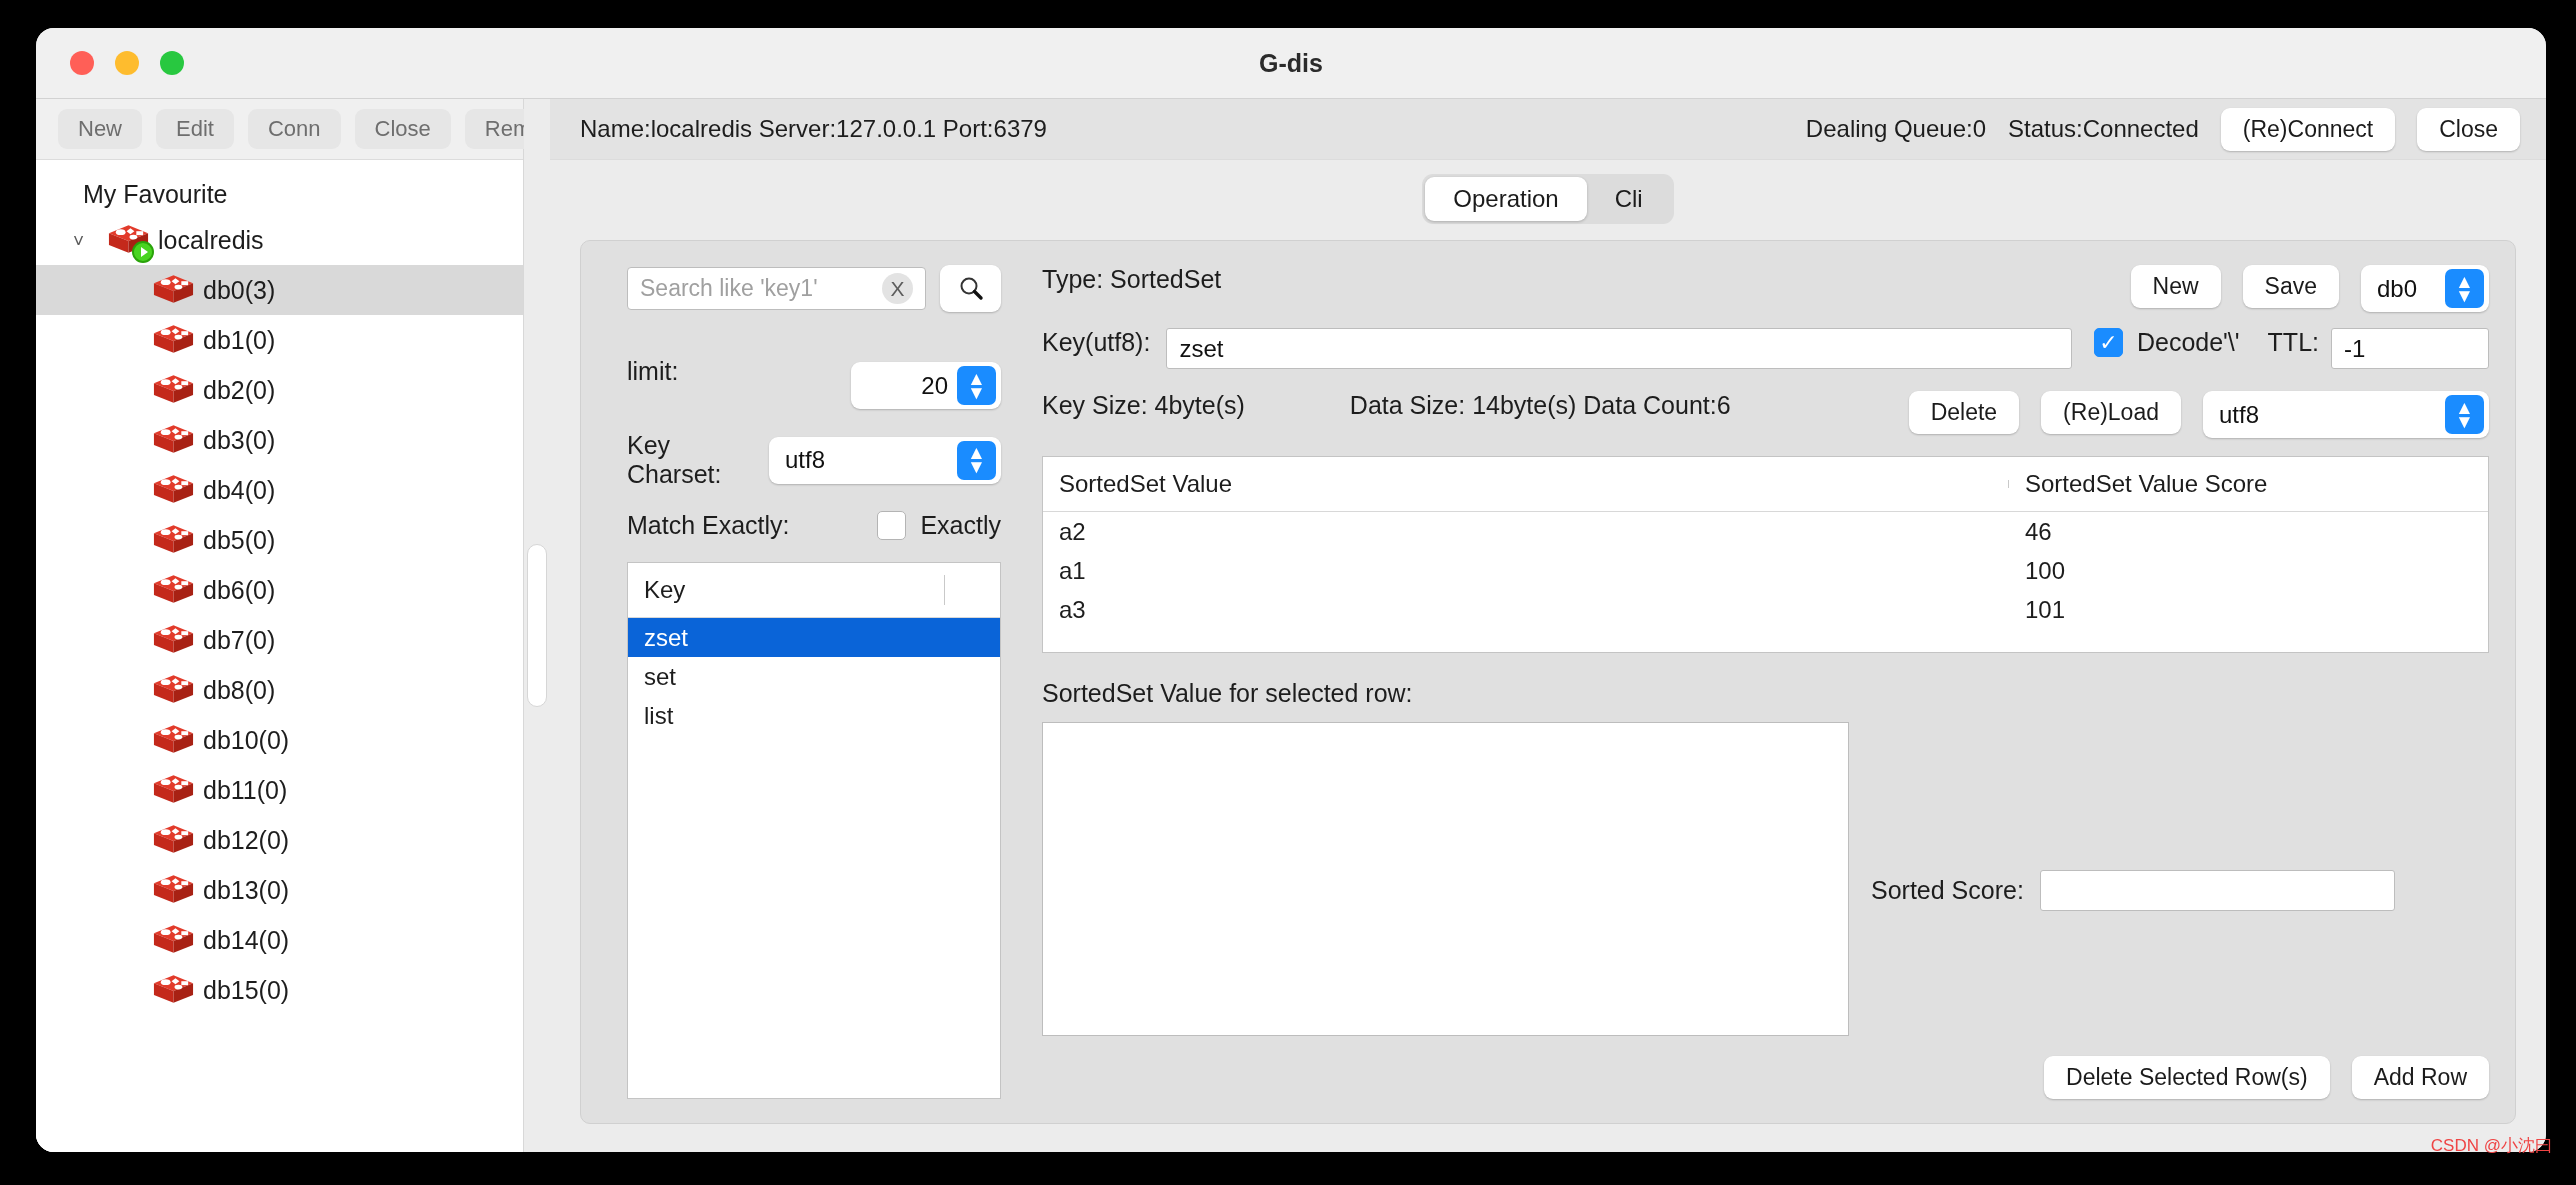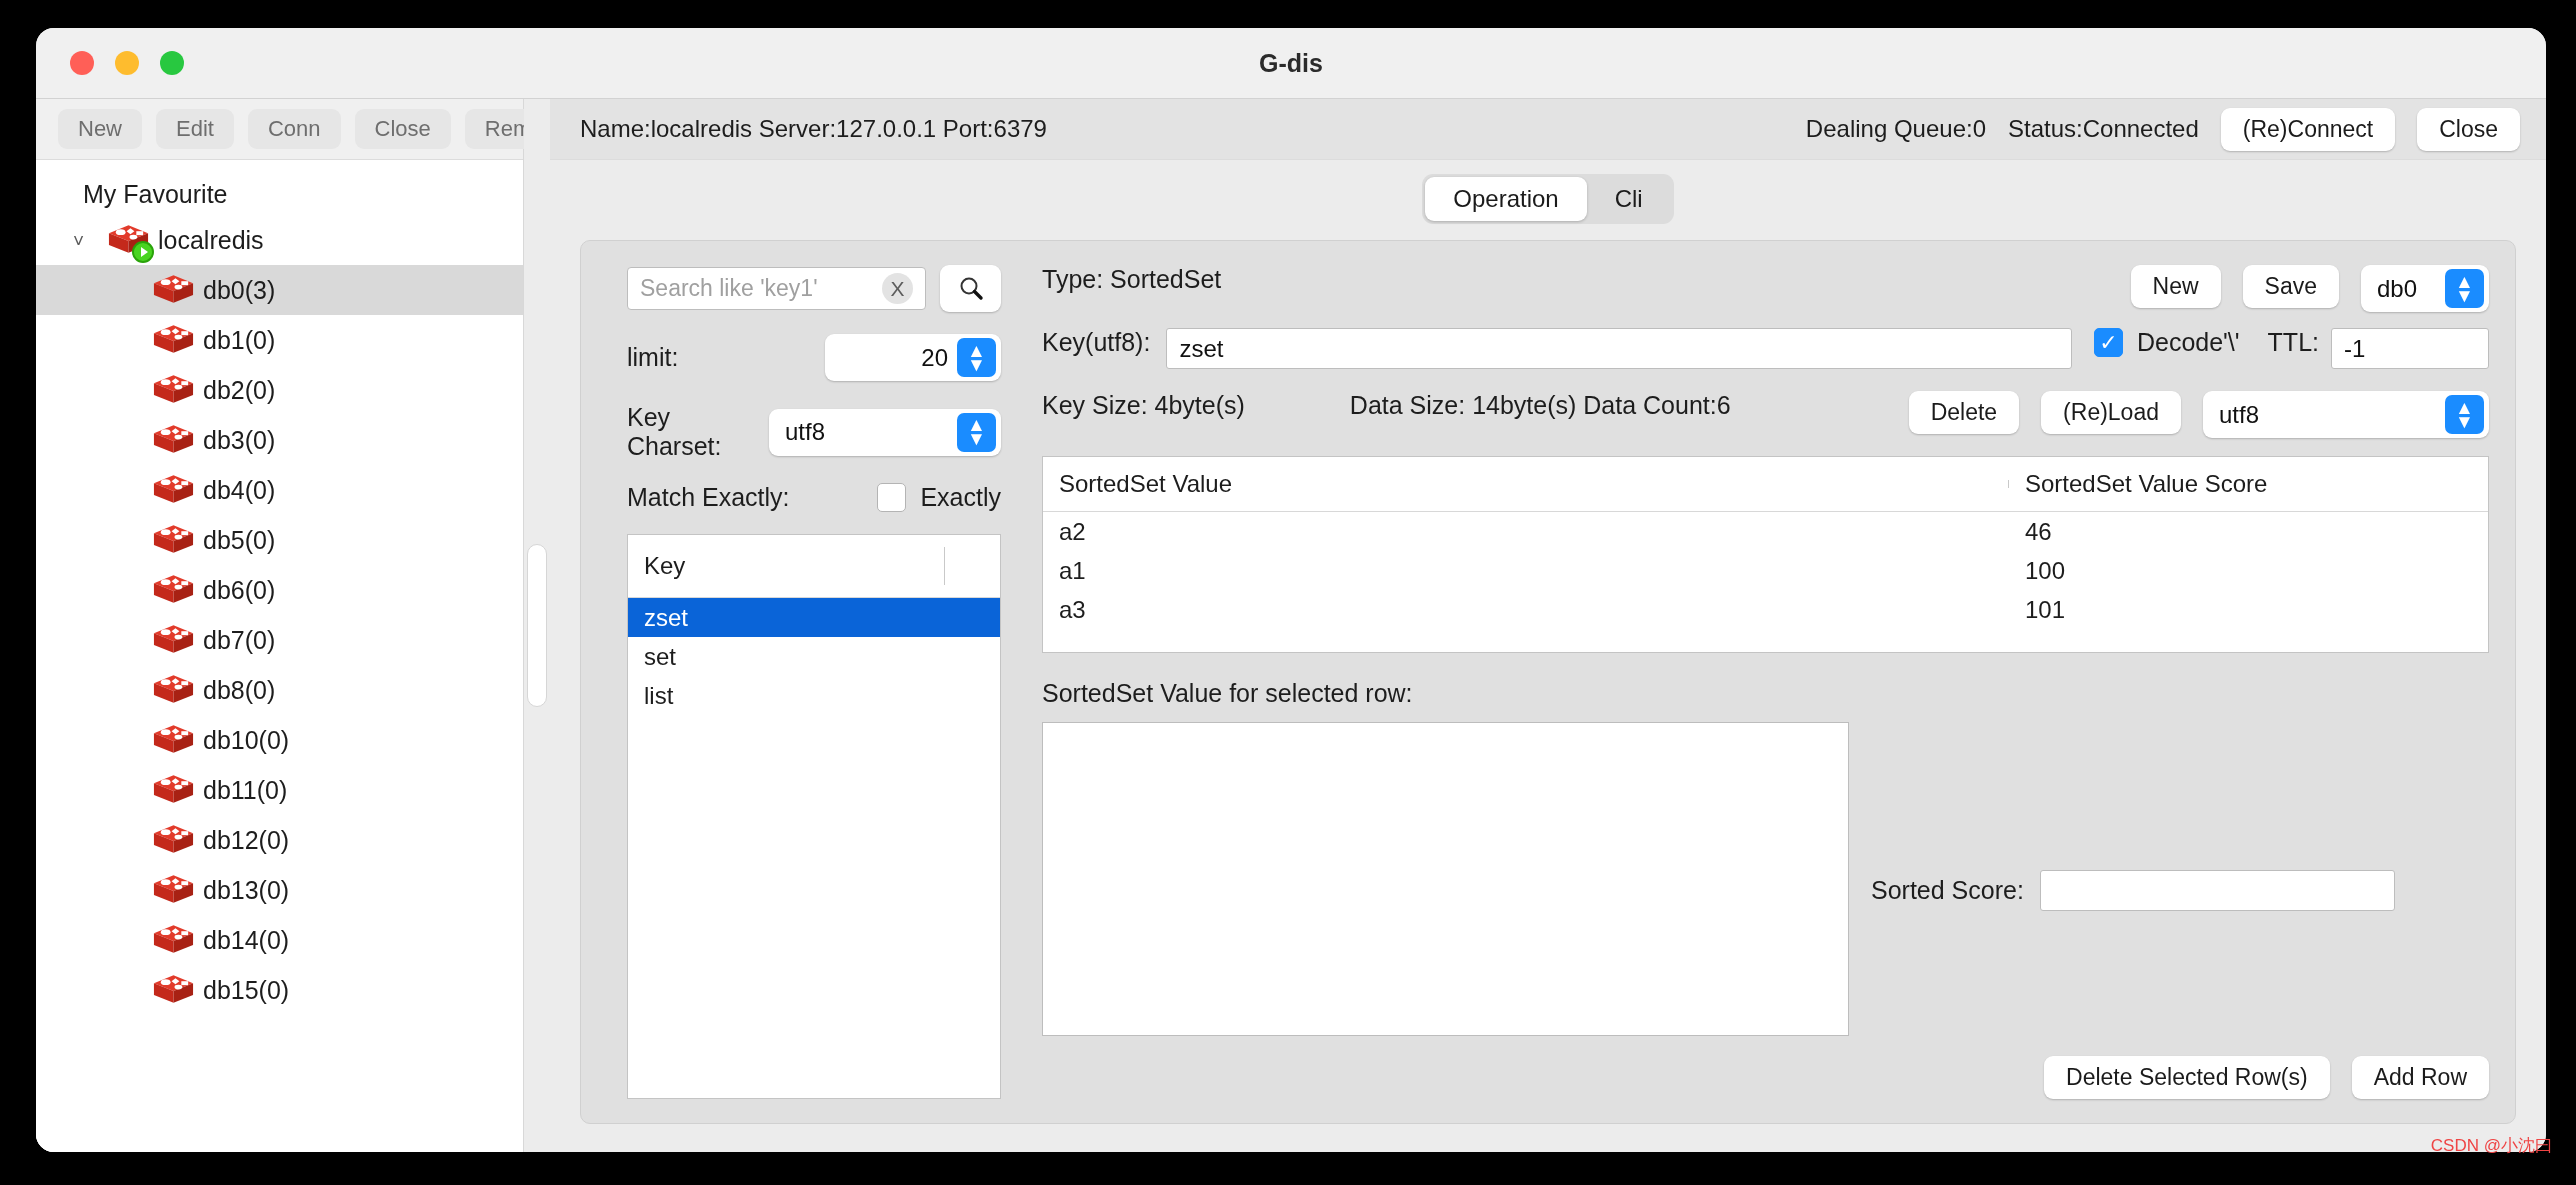--- a/index.html
+++ b/index.html
@@ -169,21 +169,21 @@
   .formrow { display: flex; align-items: center; margin-top: 22px; }
   .formlabel { font-size: 25px; color: #1d1d1d; }
   .spacer { flex: 1; }
   .stepper, .select {
     height: 47px; background: #ffffff; border-radius: 9px;
     box-shadow: 0 1px 2px rgba(0,0,0,0.22);
     display: flex; align-items: center; padding-left: 16px;
     font-size: 24px; color: #111;
     position: relative;
   }
-  .stepper { width: 176px; justify-content: flex-end; padding-right: 53px; }
+  .stepper { width: 150px; justify-content: flex-end; padding-right: 53px; margin-top: 28px; }
   .select { width: 235px; padding-right: 53px; }
   .arrows {
     position: absolute; right: 5px; top: 4px;
     width: 39px; height: 39px; border-radius: 7px;
     background: #1a8cff; color: #fff;
     display: flex; flex-direction: column; align-items: center; justify-content: center;
     line-height: 0.72; font-size: 19px;
   }
   .checkrow { display: flex; align-items: center; margin-top: 22px; }
   .cbox {
@@ -195,21 +195,21 @@
     background: #1a8cff; border-color: #1a8cff;
     display: flex; align-items: center; justify-content: center;
     color: #fff; font-size: 22px;
   }
   .keylist {
     margin-top: 22px; flex: 1;
     background: #ffffff; border: 1px solid #c4c4c4;
     display: flex; flex-direction: column; overflow: hidden;
   }
   .keylist-head {
-    height: 63px; display: flex; align-items: center;
+    height: 55px; display: flex; align-items: center;
     padding-left: 16px; font-size: 24px; color: #1d1d1d;
     border-bottom: 1px solid #d8d8d8; position: relative;
   }
   .col-div {
     position: absolute; right: 55px; top: 12px; bottom: 12px;
     width: 1px; background: #c9c9c9;
   }
   .keyrow {
     height: 39px; display: flex; align-items: center;
     padding-left: 16px; font-size: 24px; color: #1d1d1d;

